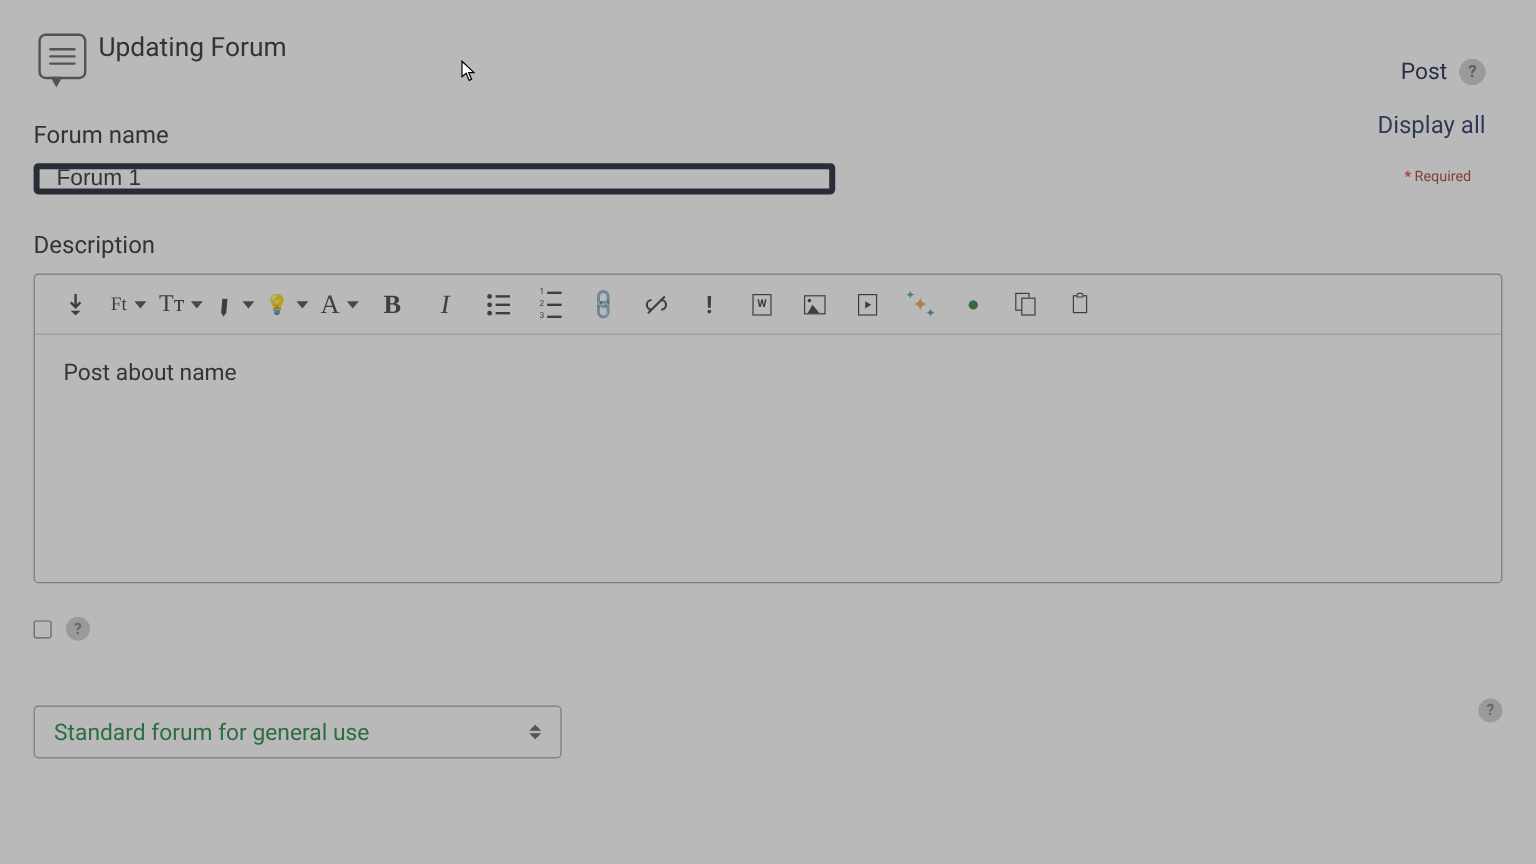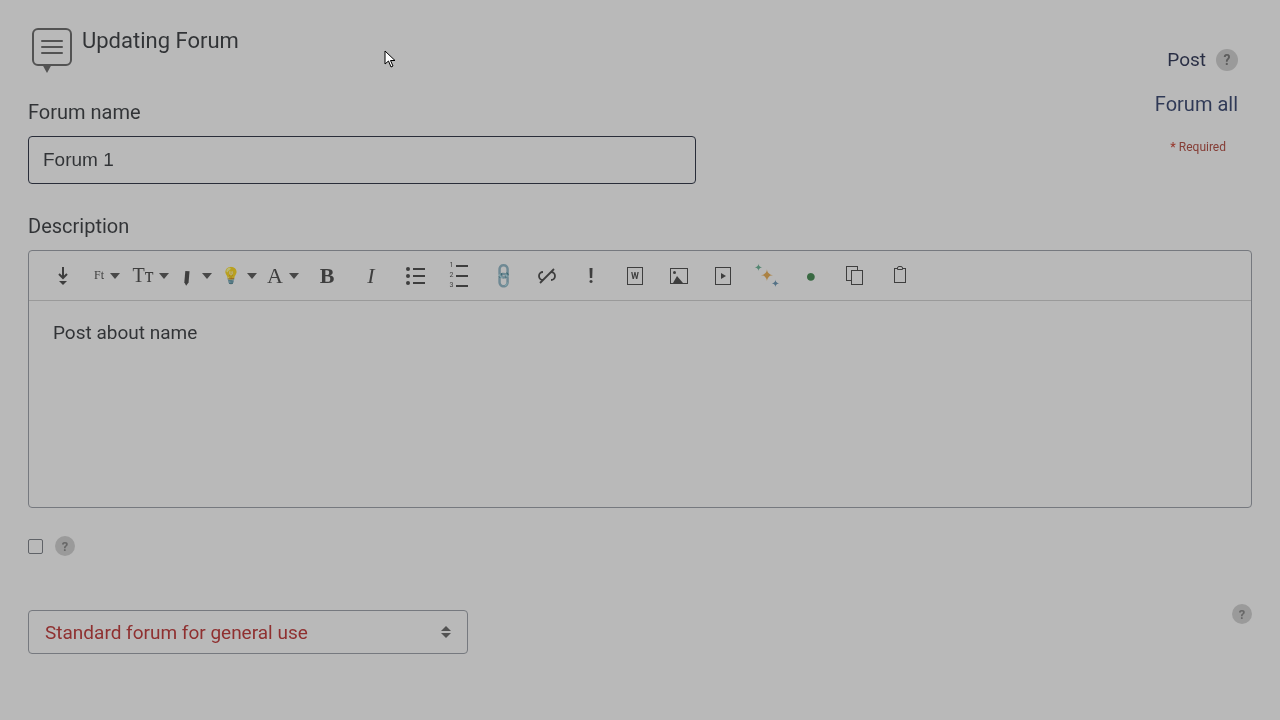--- a/index.html
+++ b/index.html
@@ -88,22 +88,22 @@
   margin-top: 34px;
 }
 .label {
   font-size: 20px;
   color: #1d2125;
   margin-bottom: 12px;
   display: block;
 }
 .text-input {
   width: 668px;
-  height: 48px;
-  border: 1px solid #0f172a;
+  height: 26px;
+  border: 5px solid #0f172a;
   border-radius: 4px;
   padding: 0 14px;
   font-size: 19px;
   color: #1d2125;
   background: #fff;
   margin-bottom: 30px;
 }
 .required {
   position: absolute;
   top: 140px;
@@ -138,21 +138,21 @@
   cursor: pointer;
   color: #333;
 }
 .tb-btn .caret {
   width: 0; height: 0;
   border-left: 5px solid transparent;
   border-right: 5px solid transparent;
   border-top: 6px solid #444;
   margin-left: 6px;
 }
-.tb-ft { font-size: 12px; font-family: serif; }
+.tb-ft { font-size: 16px; font-family: serif; }
 .tb-tt { font-family: serif; font-size: 20px; }
 .tb-brush {
   width: 18px; height: 18px;
   transform: rotate(-40deg);
 }
 .tb-bulb { font-size: 16px; }
 .tb-A { font-family: serif; font-size: 22px; font-weight: 500; }
 .tb-B { font-family: serif; font-size: 22px; font-weight: bold; }
 .tb-I { font-family: serif; font-size: 22px; font-style: italic; }
 .tb-list, .tb-nlist { display:flex; flex-direction:column; gap:3px; }
@@ -232,21 +232,21 @@
   margin-top: 12px;
   width: 440px;
   height: 44px;
   border: 1px solid #8f959e;
   border-radius: 4px;
   display: flex;
   align-items: center;
   justify-content: space-between;
   padding: 0 16px;
   font-size: 19px;
-  color: #b91c1c;
+  color: #15803d;
   margin-bottom: 28px;
 }
 .select .arrows {
   display:flex; flex-direction:column; gap:2px;
 }
 .select .up { width:0;height:0;border-left:5px solid transparent;border-right:5px solid transparent;border-bottom:5px solid #555; }
 .select .dn { width:0;height:0;border-left:5px solid transparent;border-right:5px solid transparent;border-top:5px solid #555; }
 .type-q { margin-left:auto; margin-top: 6px; }
 .overlay {
   position:absolute; inset:0;
@@ -271,21 +271,21 @@
       <div class="line"></div>
   </div>
   <div class="page-title">Updating Forum</div>
 </div>
 
 <div class="help-bar">
   <span class="help-text">Post</span>
   <span class="help-q">?</span>
 </div>
 
-<div class="expand-all">Forum all</div>
+<div class="expand-all">Display all</div>
 
 <div class="required">Required</div>
 
 <div class="content">
   <label class="label">Forum name</label>
   <input class="text-input" value="Forum 1" style="">
 
   <label class="label">Description</label>
 
   <div class="editor-wrap">

